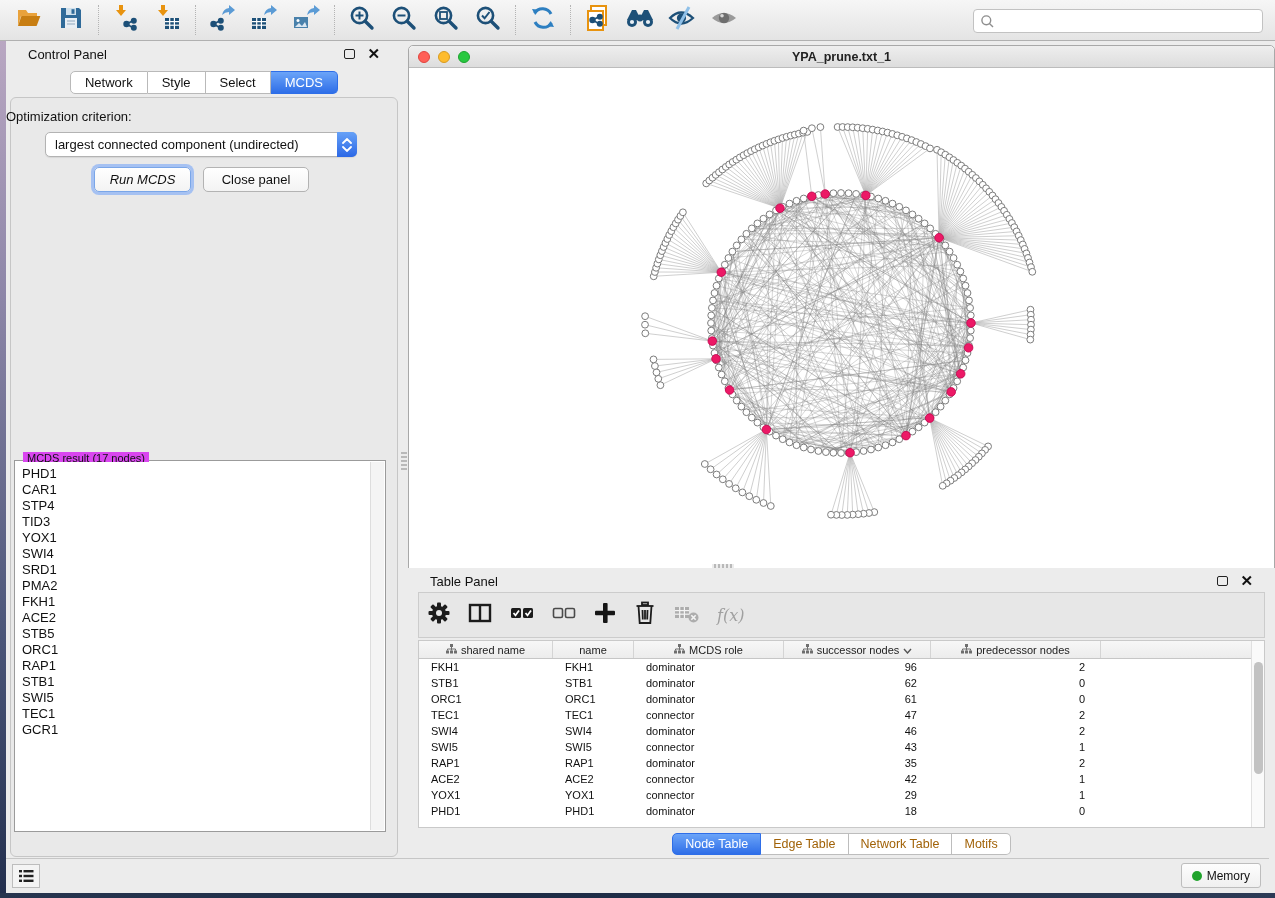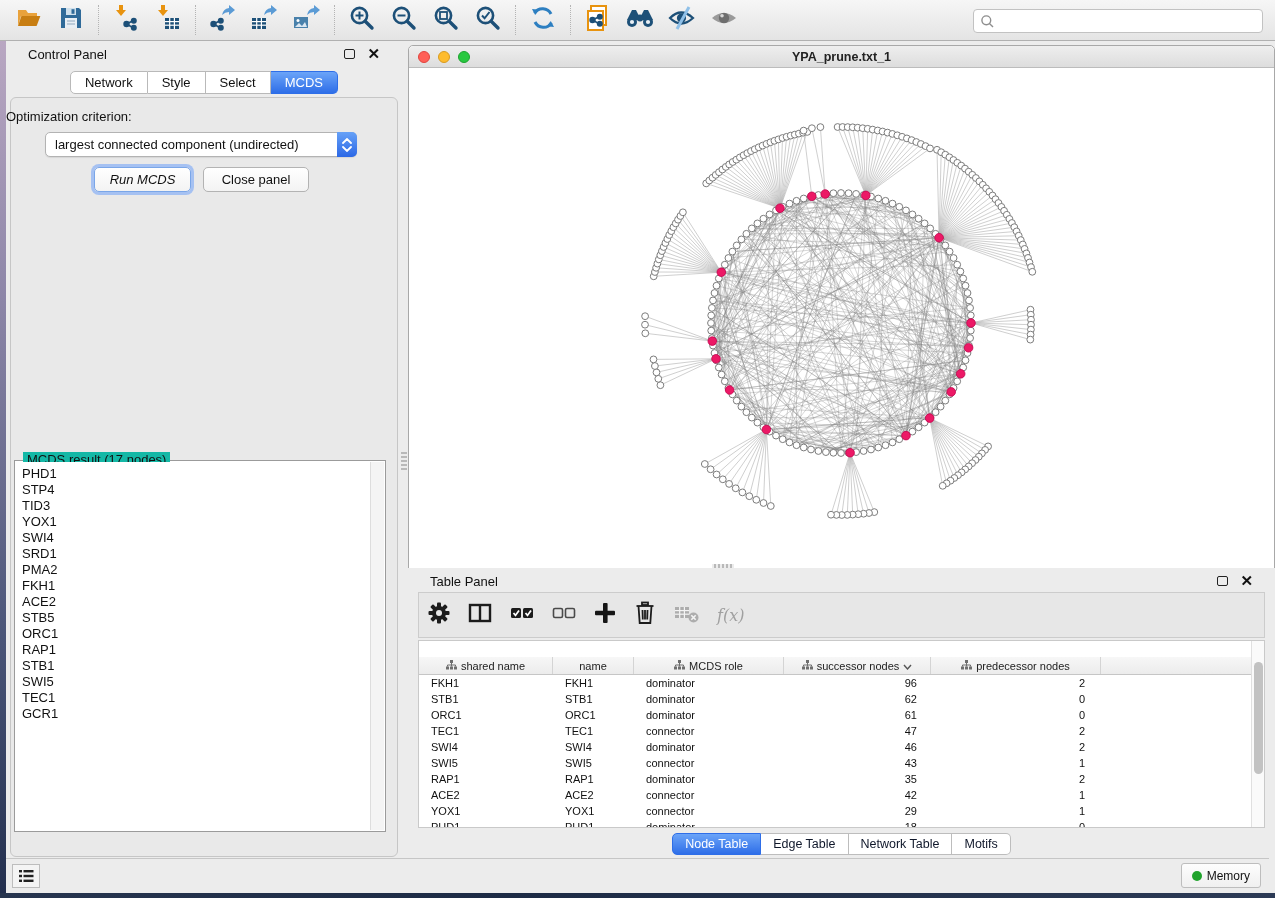--- a/index.html
+++ b/index.html
@@ -46,22 +46,22 @@
                 background:linear-gradient(#66a1f7,#2c68e6); display:flex; flex-direction:column;
                 align-items:center; justify-content:center; gap:2px; }
   .dd-stepper svg { display:block; }
   .btn { font-size:13px; color:#111; background:linear-gradient(#ffffff,#f3f3f3); border:1px solid #b3b3b3;
          border-radius:5px; padding:3px 14px; }
   .btn-run { position:absolute; left:88px; top:126px; width:97px; height:25px;
              box-shadow:0 0 0 3px rgba(110,160,250,0.55); border-color:#7aa6e8;font-style:italic; }
   .btn-close-panel { position:absolute; left:197px; top:126px; width:106px; height:25px; }
   .result-group { position:absolute; left:8px; top:419px; width:372px; height:372px;
                   border:1px solid #9b9b9b; background:#fff; }
-  .result-legend { position:absolute; left:8px; top:-9px; background:#14b8a6; padding:0 4px;
-                   font-size:13px; color:#111; white-space:nowrap; }
+  .result-legend { position:absolute; left:8px; top:-9px; background:#d946ef; padding:0 4px;
+                   font-size:11px; color:#111; white-space:nowrap; }
   .result-list { position:absolute; left:1px; top:1px; right:15px; bottom:1px; background:#fff;
                  overflow:hidden; padding:4px 0 0 6px; }
   .result-item { font-size:13px; line-height:16px; color:#111; }
   .result-scroll { position:absolute; top:1px; right:1px; bottom:1px; width:14px; background:#f4f4f4;
                    border-left:1px solid #ddd; }
 
   
   .network-panel { position:absolute; left:408px; top:45px; width:867px; height:530px;
                    background:#fff; border:1px solid #a8a8a8; border-radius:5px 5px 0 0; }
   .net-titlebar { height:22px; background:linear-gradient(#eeeeee,#dddddd); border-bottom:1px solid #bcbcbc;
@@ -81,32 +81,32 @@
                  background:repeating-linear-gradient(90deg,#ececec 0 2px,#b9b9b9 2px 4px); }
 
   
   .table-panel { position:absolute; left:408px; top:568px; width:867px; height:288px; background:#ececec; }
   .tp-toolbar { position:absolute; left:10px; top:24px; width:847px; height:46px; background:#e7e7e7;
                 border:1px solid #cccccc; display:flex; align-items:center; }
   .tp-btn { height:32px; display:flex; align-items:center; justify-content:center; flex:0 0 auto; }
   .tbl-wrap { position:absolute; left:10px; top:72px; width:847px; height:188px; background:#fff;
               border:1px solid #c9c9c9; overflow:hidden; }
   .tbl-header { display:flex; height:18px; background:linear-gradient(#f7f7f7,#ececec);
-                border-bottom:1px solid #c6c6c6;margin-top:16px; }
+                border-bottom:1px solid #c6c6c6; }
   .th-cell { display:flex; align-items:center; justify-content:center; gap:4px; font-size:11px; color:#222;
              border-right:1px solid #d4d4d4; position:relative; }
   .tbl-row { display:flex; height:16px; }
   .td-cell { font-size:11px; color:#111; line-height:16px; white-space:nowrap; overflow:hidden; }
   .td-left { padding-left:12px; text-align:left; }
   .td-right-succ { text-align:right; padding-right:14px; }
   .td-right-pred { text-align:right; padding-right:16px; }
   .tbl-scroll { position:absolute; top:0; right:0; width:13px; bottom:0; background:#fafafa; border-left:1px solid #e0e0e0; }
   .tbl-thumb { position:absolute; top:21px; left:2px; width:9px; height:112px; background:#c2c2c2; border-radius:5px; }
   .tp-tabs { position:absolute; left:0; top:265px; width:100%; display:flex; justify-content:center; }
-  .tp-tab { font-size:12.5px; padding:3px 12px; background:#fff; border:1px solid #bdbdbd; border-left:none; color:#0f172a; }
+  .tp-tab { font-size:12.5px; padding:3px 12px; background:#fff; border:1px solid #bdbdbd; border-left:none; color:#a16207; }
   .tp-tab:first-child { border-left:1px solid #bdbdbd; border-radius:5px 0 0 5px; }
   .tp-tab:last-child { border-radius:0 5px 5px 0; }
   .tp-tab.active { background:linear-gradient(#6ba4f8,#2e6ee8); color:#fff; border-color:#2e6ee8; }
 
   
   .status-bar { position:absolute; left:6px; top:858px; width:1263px; height:35px; background:#ececec;
                 border-top:1px solid #c6c6c6; }
   .menu-btn { position:absolute; left:6px; top:5px; width:28px; height:24px; background:#f4f4f4;
               border:1px solid #bdbdbd; display:flex; align-items:center; justify-content:center; }
   .memory-btn { position:absolute; right:8px; top:4px; height:25px; background:linear-gradient(#fdfdfd,#f0f0f0);
@@ -322,20 +322,21 @@
             <path d="M1 1 L5 5 L9 1" fill="none" stroke="#fff" stroke-width="1.8" stroke-linecap="round"></path>
           </svg>
       </span>
     </div>
     <button class="btn btn-run">Run MCDS</button>
     <button class="btn btn-close-panel">Close panel</button>
     <div class="result-group">
       <span class="result-legend">MCDS result (17 nodes)</span>
       <div class="result-list" id="result-list">
           <div class="result-item">PHD1</div>
+          <div class="result-item">CAR1</div>
           <div class="result-item">STP4</div>
           <div class="result-item">TID3</div>
           <div class="result-item">YOX1</div>
           <div class="result-item">SWI4</div>
           <div class="result-item">SRD1</div>
           <div class="result-item">PMA2</div>
           <div class="result-item">FKH1</div>
           <div class="result-item">ACE2</div>
           <div class="result-item">STB5</div>
           <div class="result-item">ORC1</div>

